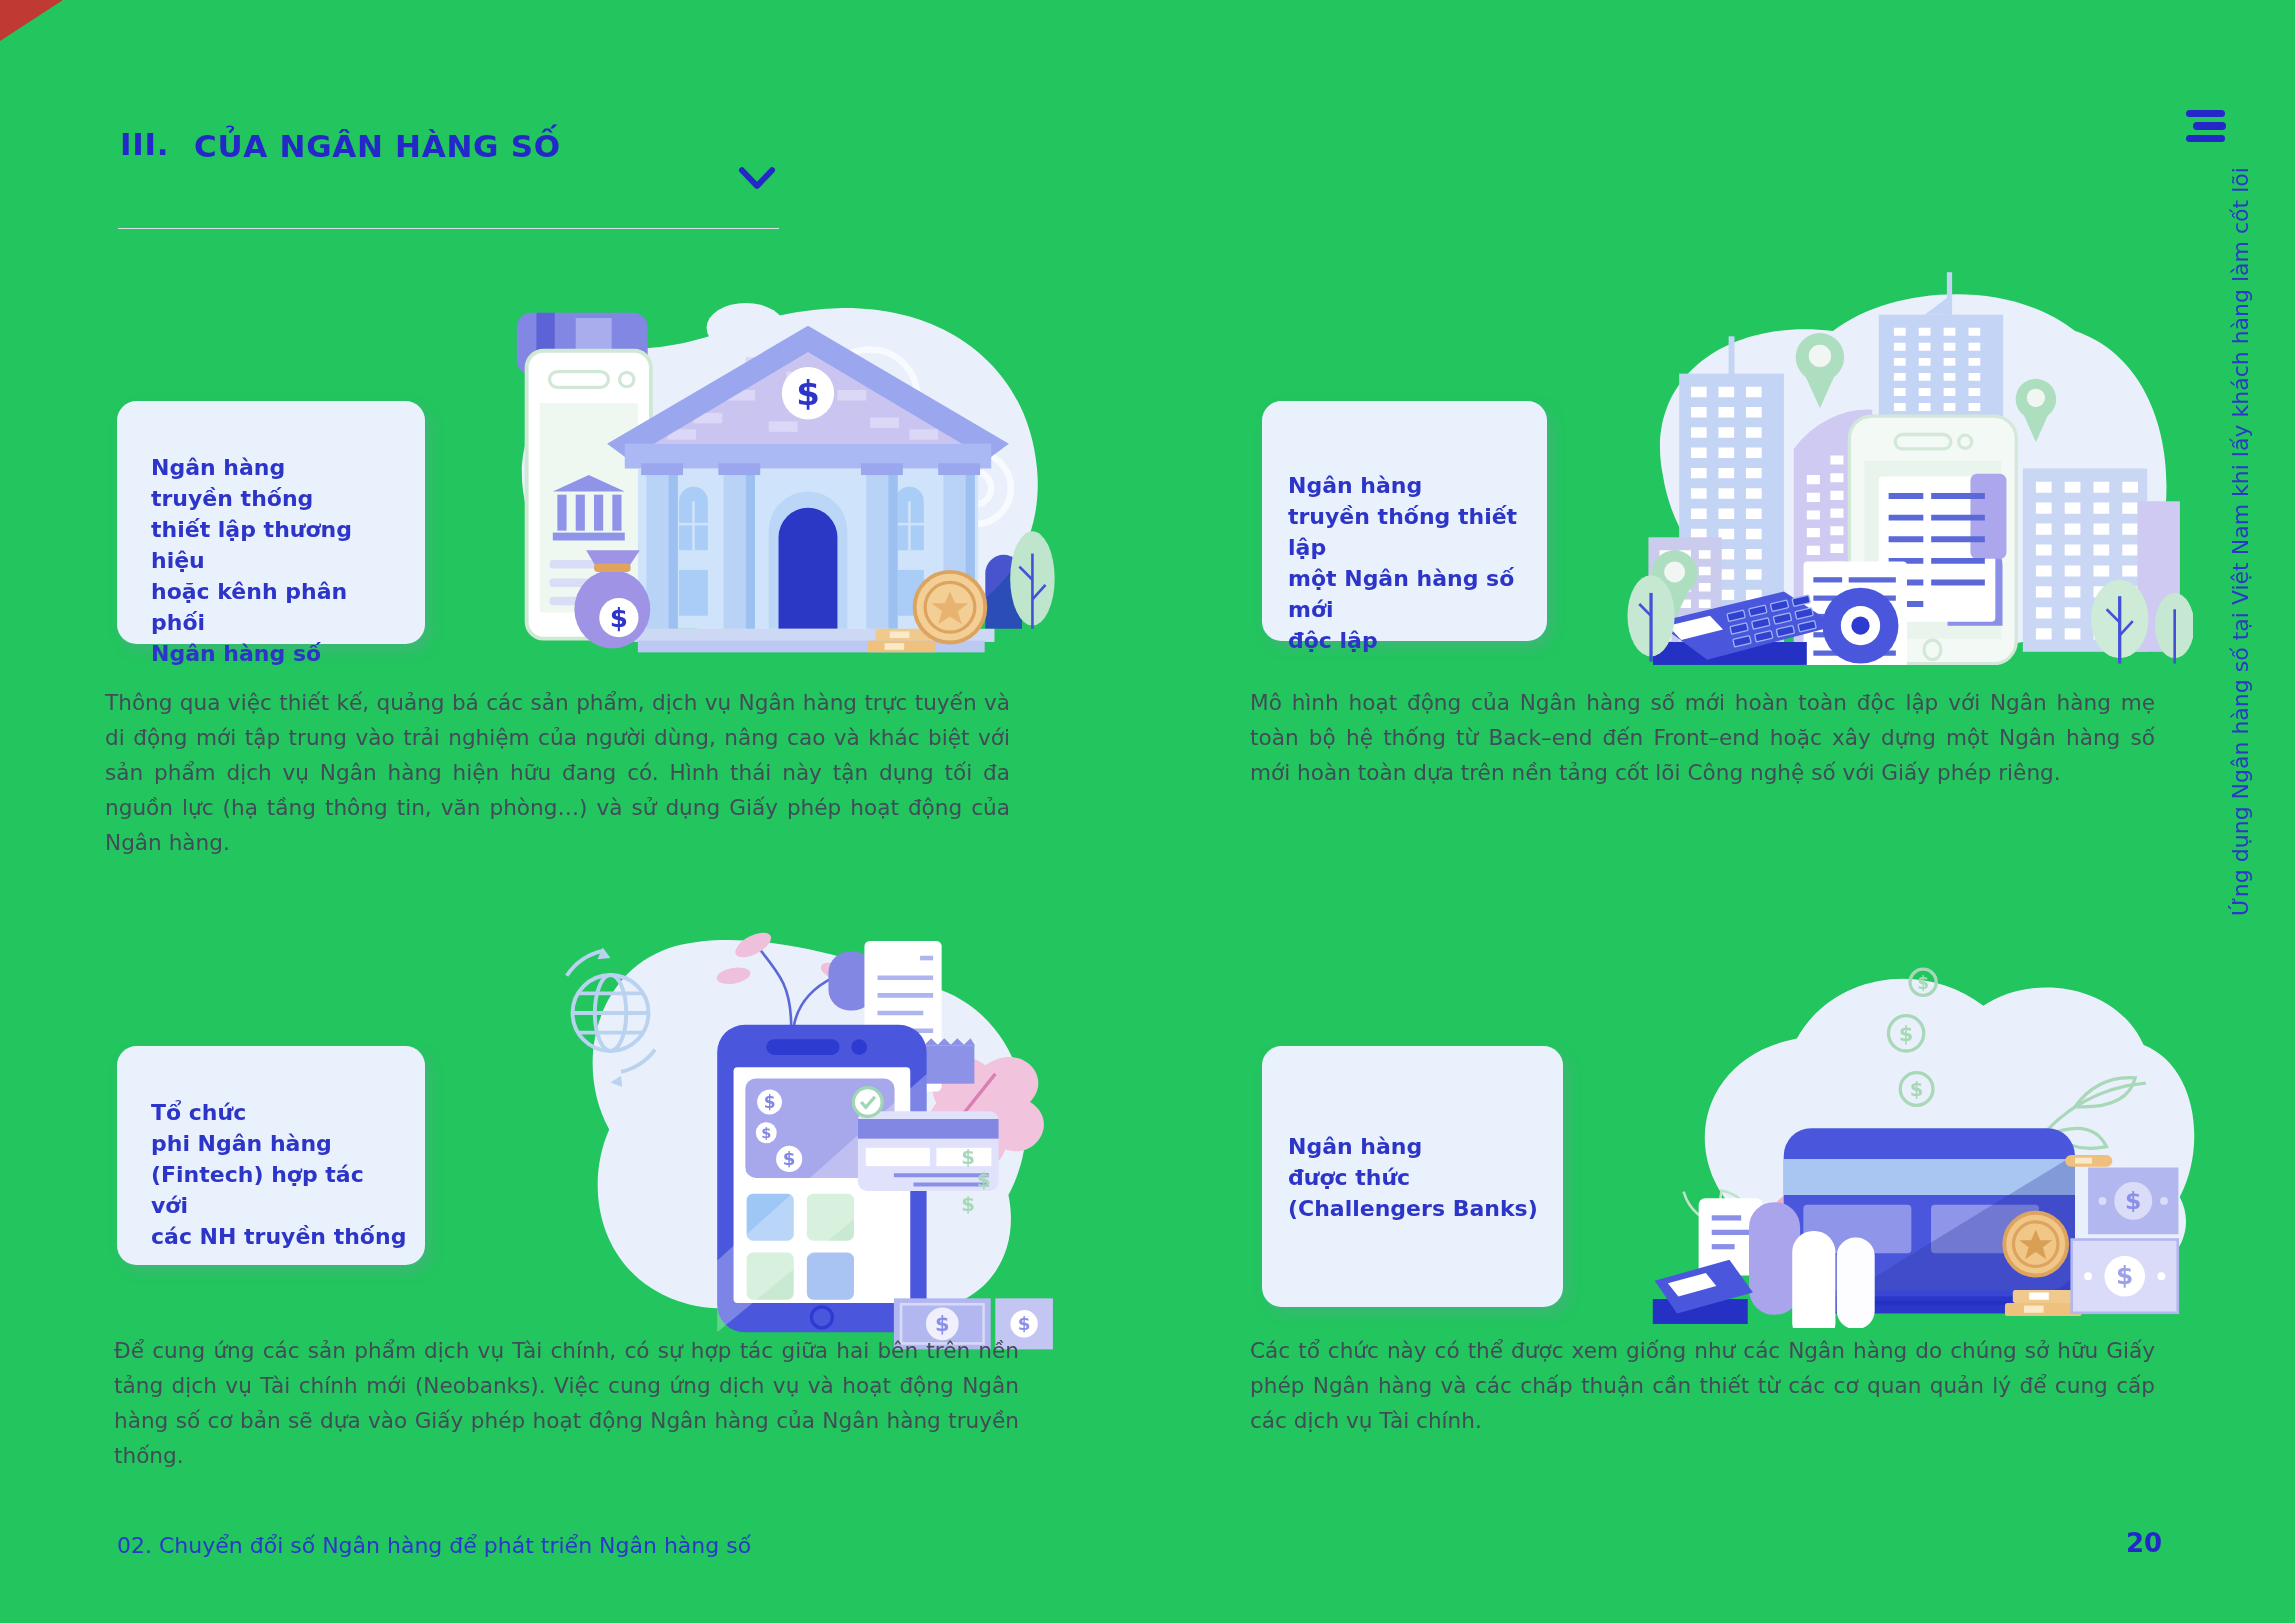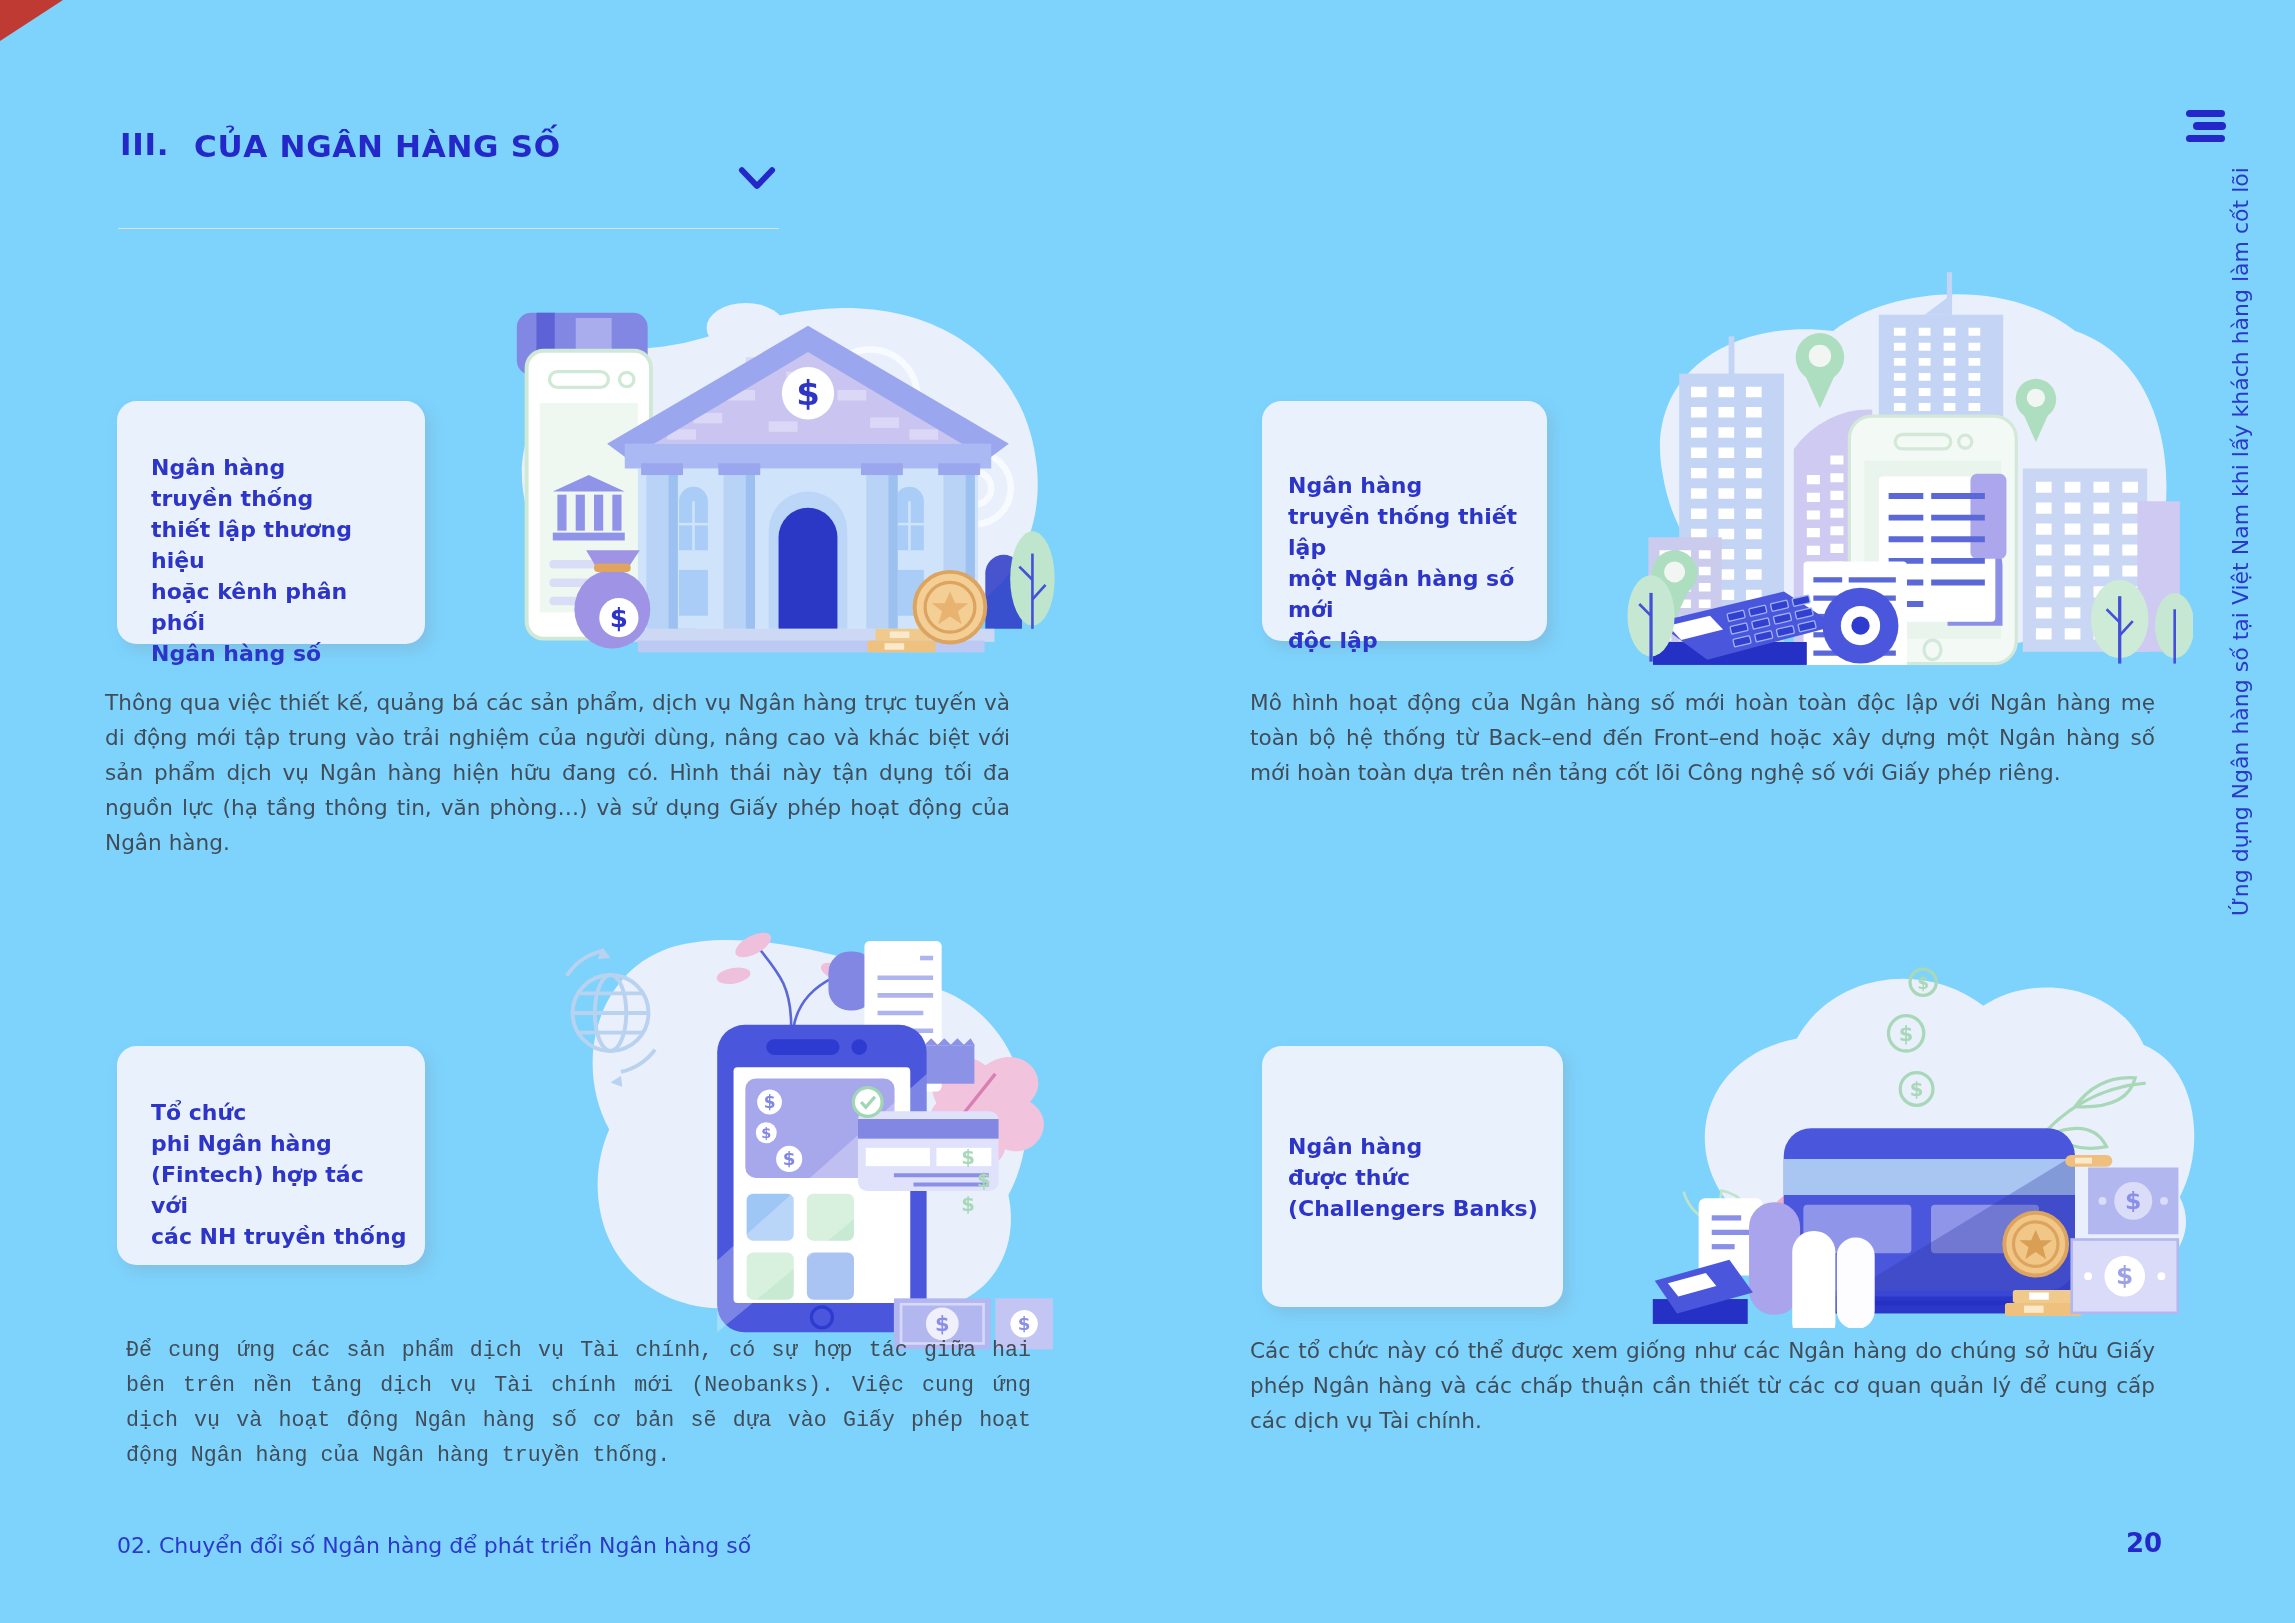--- a/index.html
+++ b/index.html
@@ -1,16 +1,16 @@
 <!DOCTYPE html>
 <html style="font-size:10.5px"><head>
 <meta charset="utf-8">
 <style>
   html,body{margin:0;padding:0;background:#ffffff;}
-  .page{position:relative;width:2295px;height:1623px;background:#7dd3fc;overflow:hidden;
+  .page{position:relative;width:2295px;height:1623px;background:#22c55e;overflow:hidden;
         font-family:"DejaVu Sans","Liberation Sans",sans-serif;}
   .corner-triangle{position:absolute;left:0;top:0;width:0;height:0;
         border-top:41px solid #bf3a33;border-right:63px solid transparent;}
   
   .heading-num{position:absolute;left:120px;top:126px;font-size:31px;font-weight:bold;
         color:#2428c9;letter-spacing:0.7px;}
   .heading-title{position:absolute;left:194px;top:126px;width:622px;font-size:31px;
         font-weight:bold;color:#2428c9;line-height:41px;letter-spacing:0.7px;}
   .chevron{position:absolute;left:738px;top:165px;width:38px;height:27.5px;}
   .heading-rule{position:absolute;left:118px;top:228px;width:661px;height:1.3px;background:#dcdfe6;}
@@ -26,21 +26,21 @@
         font-size:22px;line-height:31px;}
   .card1{left:117px;top:401px;width:308px;height:243px;padding:51px 18.3px 0 34px;}
   .card2{left:1262px;top:401px;width:285px;height:240px;padding:69px 11.8px 0 26px;}
   .card3{left:117px;top:1046px;width:308px;height:219px;padding:51px 18.3px 0 34px;}
   .card4{left:1262px;top:1046px;width:301px;height:261px;padding:85px 11.8px 0 26px;}
   
   .para{position:absolute;width:905px;color:#424c58;font-size:21.6px;line-height:35px;
         text-align:justify;}
   .p1{left:105px;top:685px;}
   .p2{left:1250px;top:685px;}
-  .p3{left:126px;top:1333px;font-family:Liberation Mono, monospace;}
+  .p3{left:114px;top:1333px;}
   .p4{left:1250px;top:1333px;}
   
   .footer-left{position:absolute;left:117px;top:1533px;font-size:22px;color:#2b38c9;}
   .footer-page{position:absolute;left:2126px;top:1528px;font-size:26px;font-weight:bold;color:#2428c9;}
   
   .illo{position:absolute;}
   .illo1{left:471px;top:272px;width:602px;height:393px;}
   .illo2{left:1617px;top:259px;width:576px;height:406px;}
   .illo3{left:537px;top:907px;width:524px;height:445px;}
   .illo4{left:1643px;top:935px;width:576px;height:393px;}

